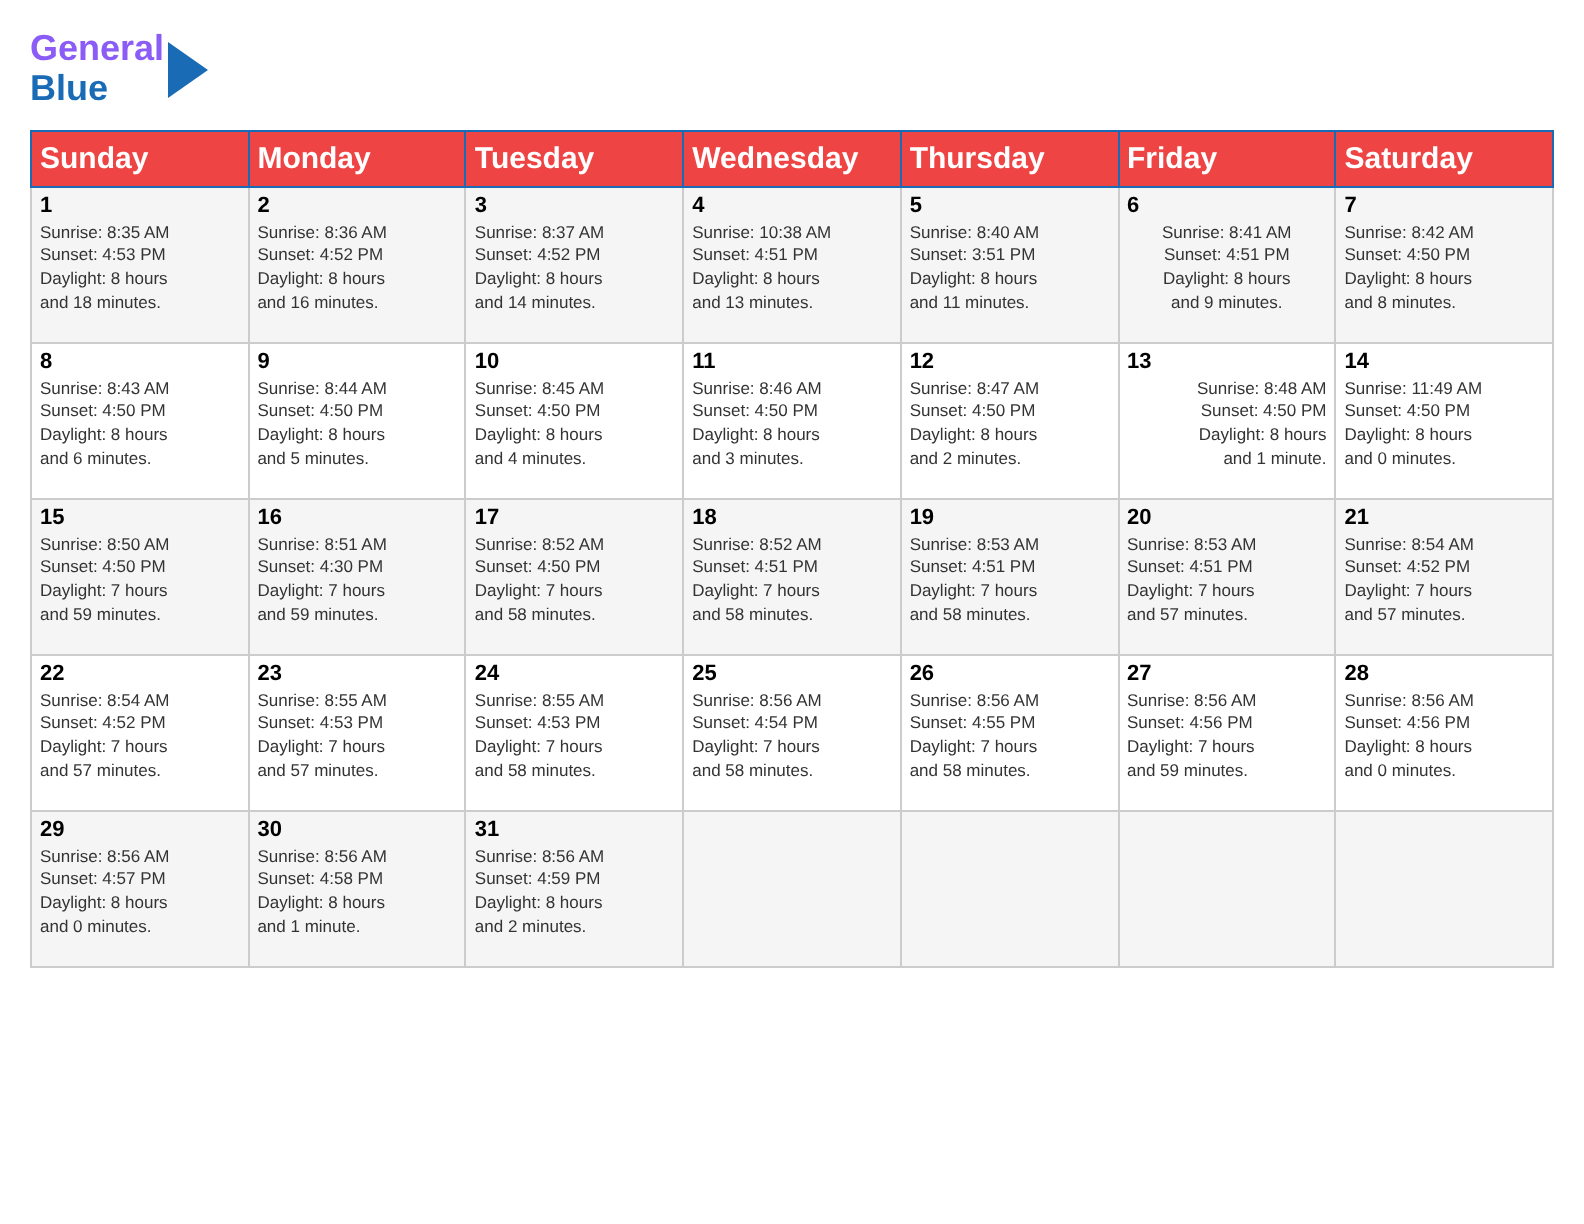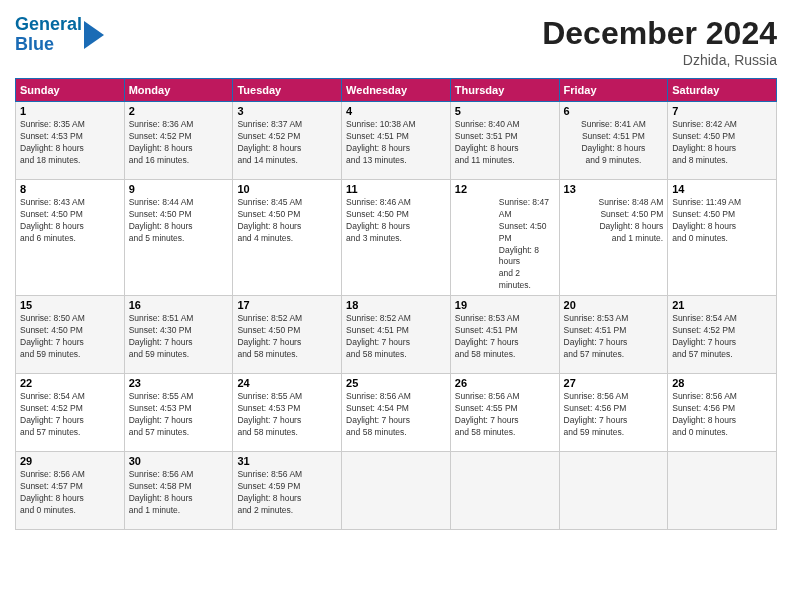--- a/index.html
+++ b/index.html
@@ -26,21 +26,21 @@
       display: flex;
       align-items: center;
     }
     .logo-text {
       display: flex;
       flex-direction: column;
       font-size: 18px;
       font-weight: bold;
       line-height: 1.1;
     }
-    .logo-general { color: #0369a1; }
+    .logo-general { color: #8b5cf6; }
     .logo-blue { color: #1a6bb5; }
     .logo-icon {
       width: 20px;
       height: 28px;
       margin-left: 2px;
     }
     .title-block {
       text-align: right;
     }
     .month-title {
@@ -51,25 +51,25 @@
     .location {
       font-size: 14px;
       color: #555;
     }
     table {
       width: 100%;
       border-collapse: collapse;
       font-size: 9.5px;
     }
     thead tr th {
-      background-color: #be185d;
+      background-color: #ef4444;
       color: #fff;
       padding: 5px 4px;
       text-align: left;
-      font-size: 11px;
+      font-size: 15px;
       font-weight: bold;
       border: 1px solid #1a6bb5;
     }
     tbody tr td {
       border: 1px solid #ccc;
       padding: 3px 4px;
       vertical-align: top;
       width: 14.28%;
       height: 78px;
     }
@@ -98,24 +98,20 @@
   <div class="header">
     <div class="logo">
       <div class="logo-text">
         <span class="logo-general">General</span>
         <span class="logo-blue">Blue</span>
       </div>
       <svg class="logo-icon" viewBox="0 0 20 28" xmlns="http://www.w3.org/2000/svg">
         <polygon points="0,0 20,14 0,28" fill="#1a6bb5"></polygon>
       </svg>
     </div>
-    <div class="title-block">
-      <div class="month-title">December 2024</div>
-      <div class="location">Dzhida, Russia</div>
-    </div>
   </div>
 
   <table>
     <thead>
       <tr>
       <th>Sunday</th>
           <th>Monday</th>
           <th>Tuesday</th>
           <th>Wednesday</th>
           <th>Thursday</th>
@@ -199,21 +195,21 @@
           </td>
           <td>
             <span class="day-num">11</span>
             <div class="day-info" style="white-space: pre-line;">Sunrise: 8:46 AM
 Sunset: 4:50 PM
 Daylight: 8 hours
 and 3 minutes.</div>
           </td>
           <td>
             <span class="day-num">12</span>
-            <div class="day-info" style="white-space: pre-line; margin-left: 44px;">Sunrise: 8:47 AM
+            <div class="day-info" style="white-space: pre-line;">Sunrise: 8:47 AM
 Sunset: 4:50 PM
 Daylight: 8 hours
 and 2 minutes.</div>
           </td>
           <td>
             <span class="day-num">13</span>
             <div class="day-info" style="white-space: pre-line; text-align: right;">Sunrise: 8:48 AM
 Sunset: 4:50 PM
 Daylight: 8 hours
 and 1 minute.</div>

